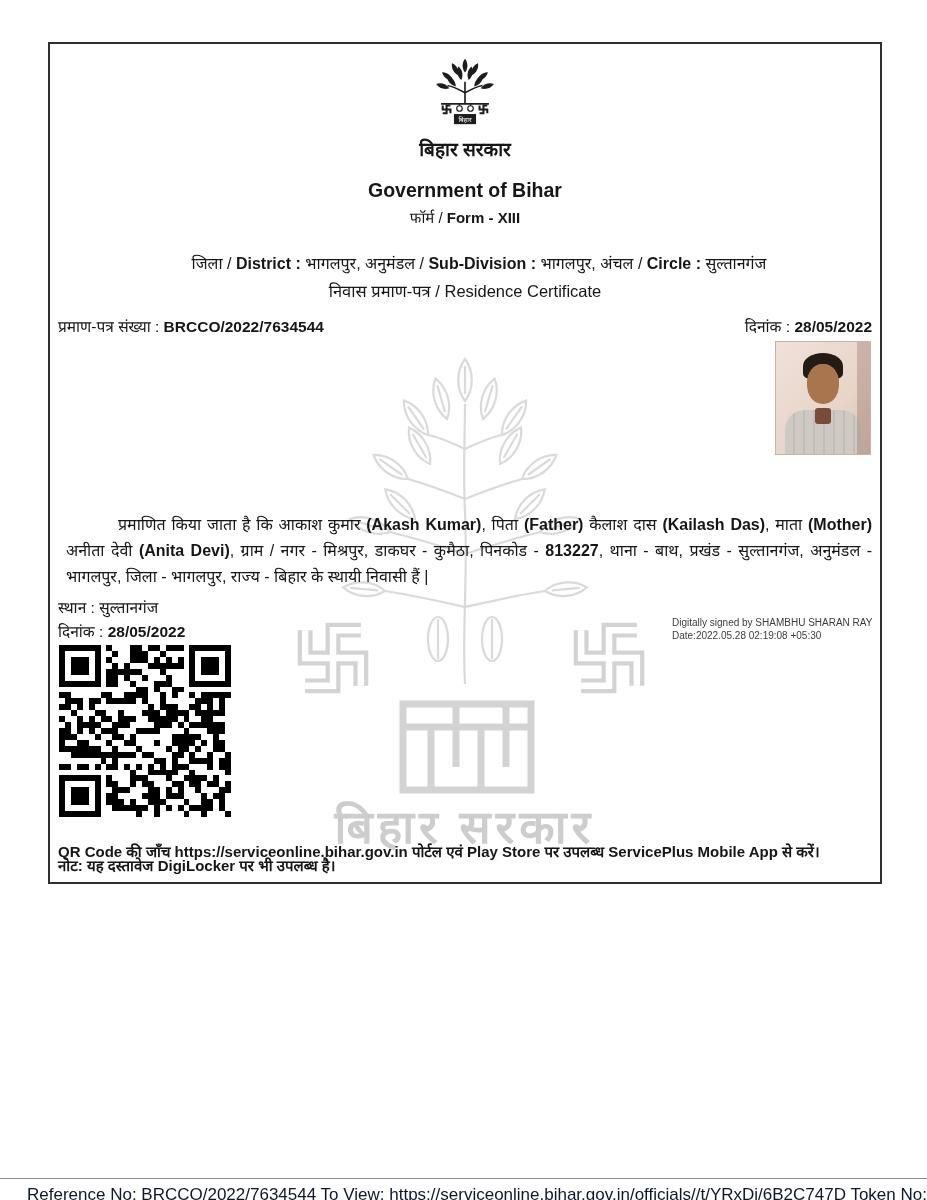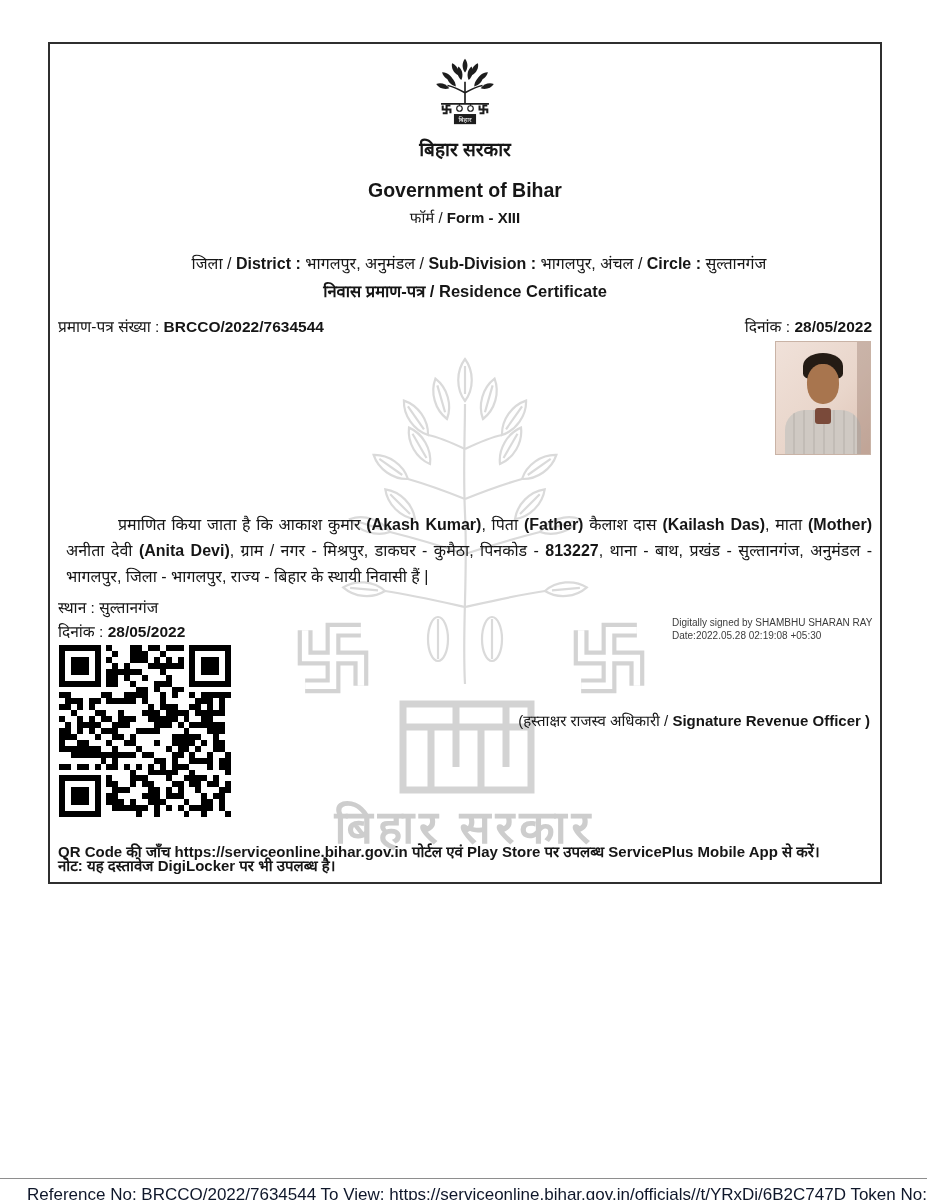--- a/index.html
+++ b/index.html
@@ -12,21 +12,21 @@
   .wm-sw-left{top:575px;left:244px;}
   .wm-sw-right{top:575px;left:520px;}
   .wm-seal{top:655px;left:348px;}
   .wm-text{top:750px;left:0;width:100%;text-align:center;font-size:46px;font-weight:700;letter-spacing:5px;color:#cdcdcd;font-family:"Liberation Serif","DejaVu Serif",serif;}
   
   .head-block{position:relative;z-index:1;text-align:center;padding-top:12px;}
   .org-hi{font-size:19px;margin-top:6px;font-weight:600;}
   .org-en{font-size:19.5px;font-weight:700;margin-top:17px;}
   .form-line{font-size:15px;margin-top:5px;}
   .district-line{font-size:16px;margin-top:25px;padding-left:28px;}
-  .cert-title{font-size:16.5px;font-weight:700;margin-top:5px;}
+  .cert-title{font-size:16.5px;font-weight:400;margin-top:5px;}
   
   .meta-row{position:absolute;z-index:1;top:271px;left:8px;right:8px;display:flex;justify-content:space-between;font-size:15.5px;gap:43px;}
   
   .photo{position:absolute;z-index:1;top:297px;right:9px;width:94px;height:112px;background:linear-gradient(135deg,#f0e1d9 0%,#e9d6cb 55%,#ddc3b5 100%);overflow:hidden;border:1px solid #c9b3a6;}
   .photo::after{content:'';position:absolute;right:0;top:0;width:13px;height:100%;background:rgba(126,92,80,.30);}
   .photo .hair{position:absolute;top:11px;left:50%;transform:translateX(-50%);width:40px;height:26px;background:#241b14;border-radius:50% 50% 20% 20%;}
   .photo .face{position:absolute;top:22px;left:50%;transform:translateX(-50%);width:32px;height:40px;background:#a8754e;border-radius:46% 46% 48% 48%;}
   .photo .torso{position:absolute;bottom:0;left:50%;transform:translateX(-50%);width:76px;height:44px;background:repeating-linear-gradient(90deg,#cfc9c3 0 8px,#c2bcb6 8px 10px);border-radius:20px 20px 0 0;}
   .photo .collar{position:absolute;bottom:30px;left:50%;transform:translateX(-50%);width:16px;height:16px;background:#7a4a3a;border-radius:3px;}
   
@@ -509,21 +509,20 @@
         <rect x="0" y="22" width="7" height="7"></rect>
         <rect x="1" y="23" width="5" height="5" fill="#fff"></rect>
         <rect x="2" y="24" width="3" height="3"></rect>
       </svg></div>
 
   <div class="dsig">
     <div>Digitally signed by SHAMBHU SHARAN RAY</div>
     <div>Date:2022.05.28 02:19:08 +05:30</div>
   </div>
 
-  <div class="officer"><span>(हस्ताक्षर राजस्व अधिकारी / </span><span class="b">Signature Revenue Officer )</span></div>
 
   <div class="notes">
     <div>QR Code की जाँच https://serviceonline.bihar.gov.in पोर्टल एवं Play Store पर उपलब्ध ServicePlus Mobile App से करें।</div>
     <div>नोट: यह दस्तावेज DigiLocker पर भी उपलब्ध है।</div>
   </div>
 
 </div>
 
 <div class="pf-sep"></div>
 <div class="pf-text">Reference No: BRCCO/2022/7634544 To View: https://serviceonline.bihar.gov.in/officials//t/YRxDi/6B2C747D Token No: 6B2C747D</div>

